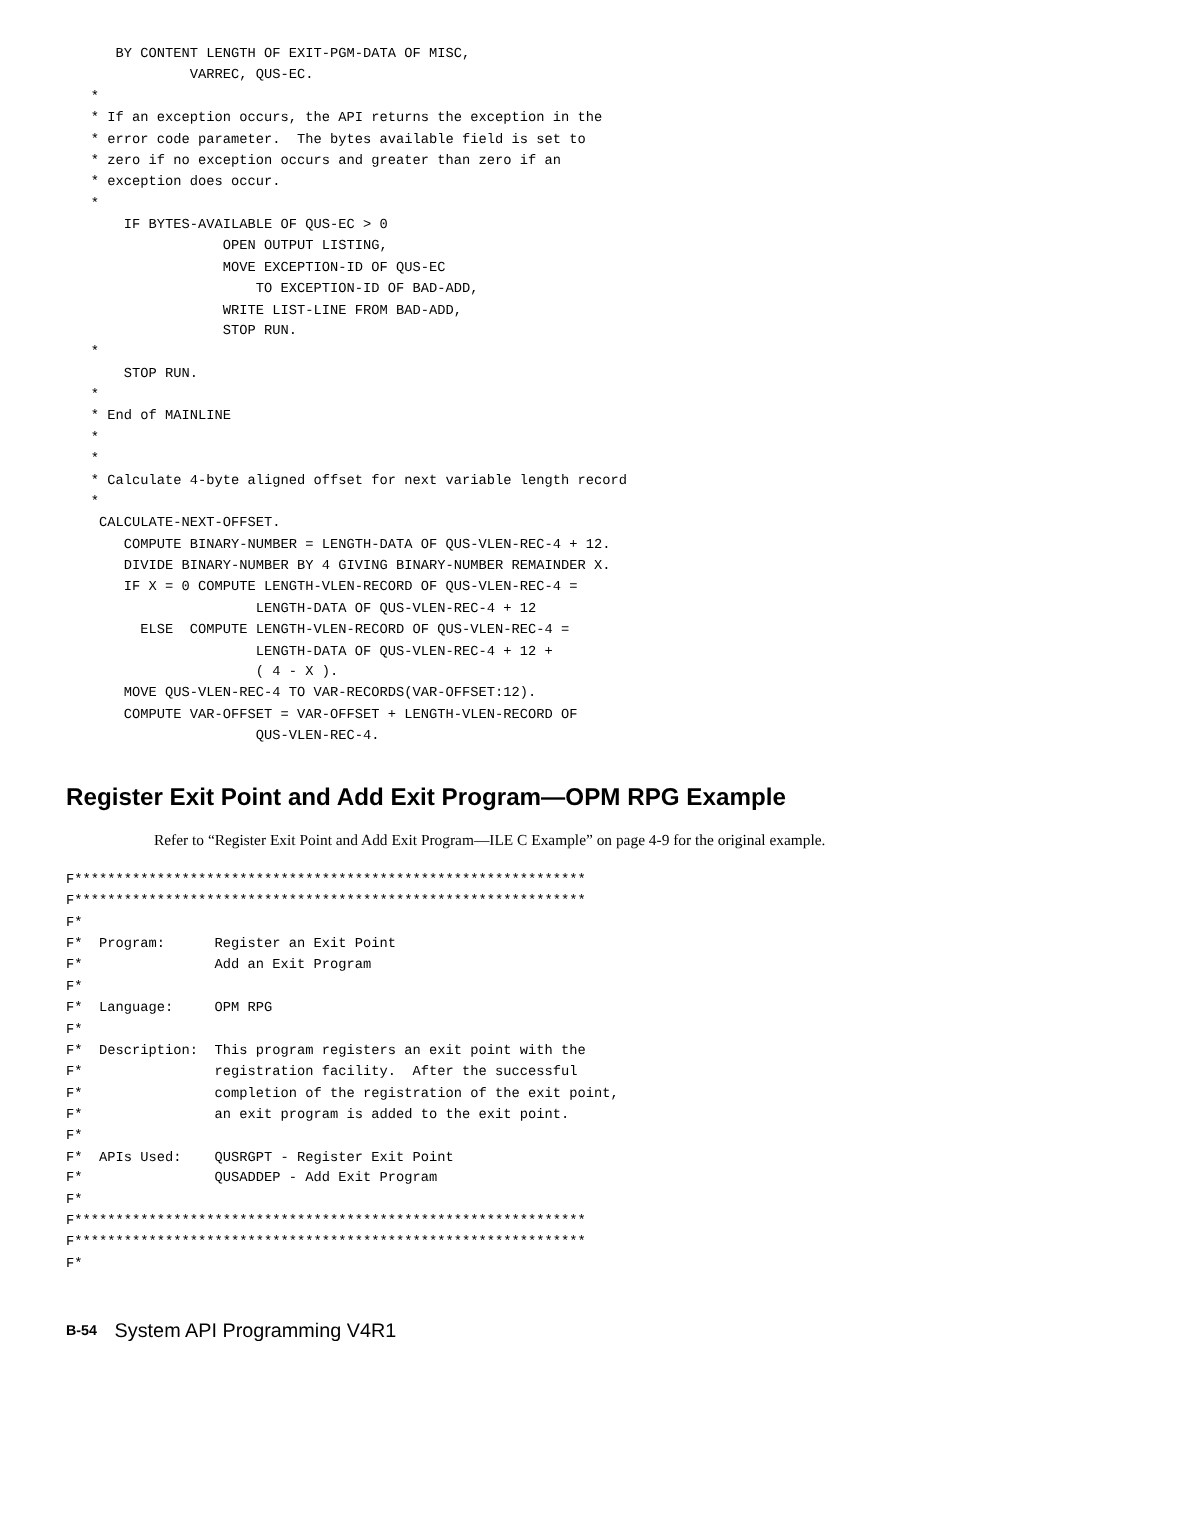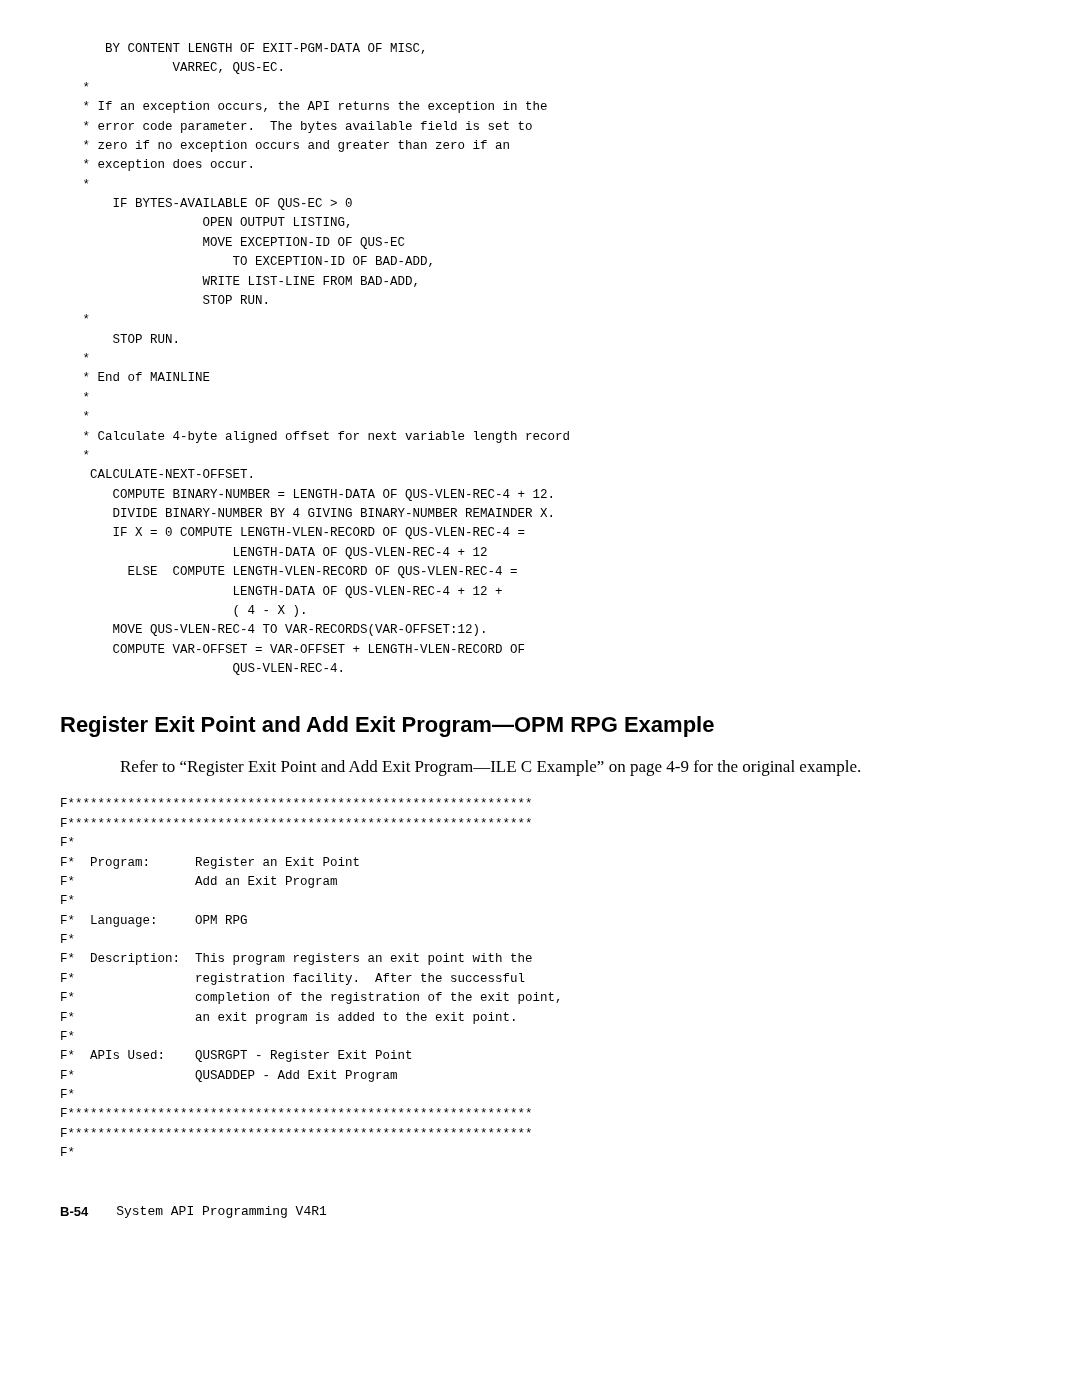--- a/index.html
+++ b/index.html
@@ -28,40 +28,40 @@
       margin-bottom: 10px;
     }
     .section-heading {
       font-family: Liberation Sans, sans-serif;
       font-size: 22px;
       font-weight: bold;
       margin: 32px 0 14px 0;
       line-height: 1.3;
     }
     .intro-text {
-      font-size: 17px;
-      margin-left: 60px;
+      font-size: 14px;
+      margin-left: 80px;
       margin-bottom: 16px;
       line-height: 1.5;
     }
     .footer-bar {
       display: flex;
       align-items: center;
       margin-top: 40px;
       border-top: none;
-      gap: 28px;
+      gap: 16px;
     }
     .footer-page {
       font-family: 'Arial', sans-serif;
       font-size: 13px;
       font-weight: bold;
     }
     .footer-title {
-      font-family: Liberation Mono, monospace;
-      font-size: 13px;
+      font-family: Liberation Sans, sans-serif;
+      font-size: 18px;
     }
   </style>
 </head>
 <body>
 
 <div class="page-content">
 
   <div class="code-block">      BY CONTENT LENGTH OF EXIT-PGM-DATA OF MISC,
                VARREC, QUS-EC.
    *

